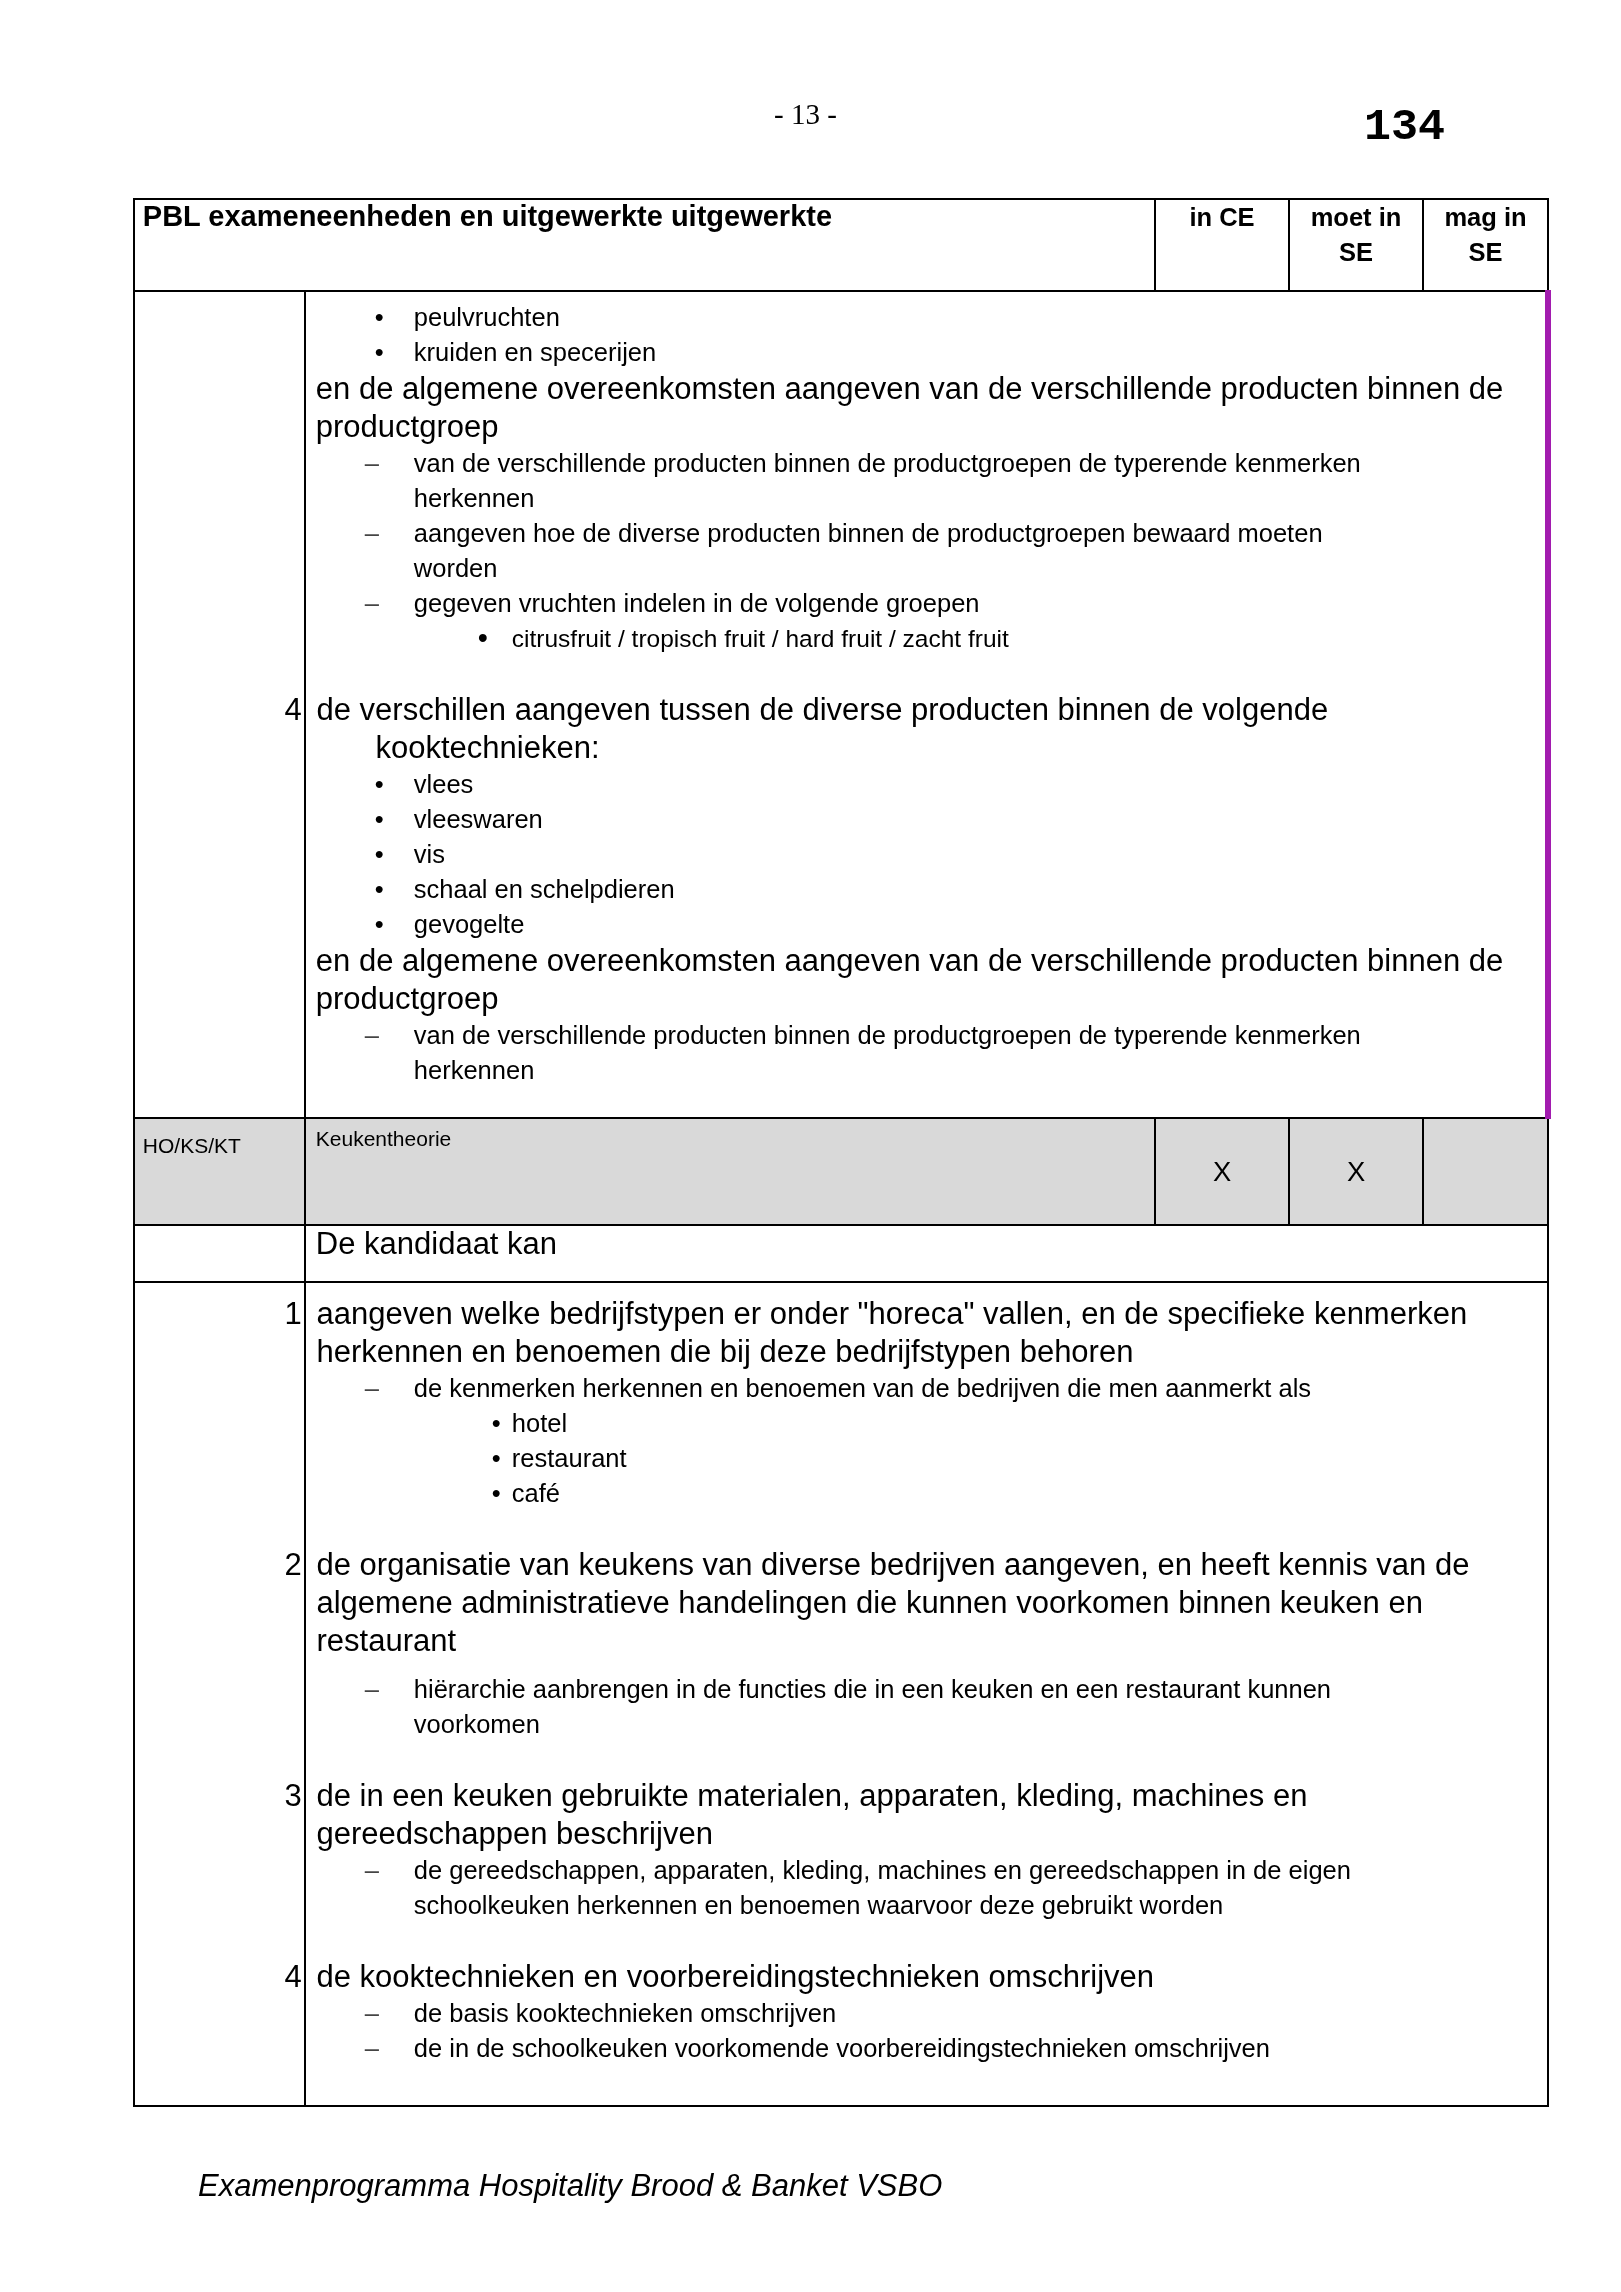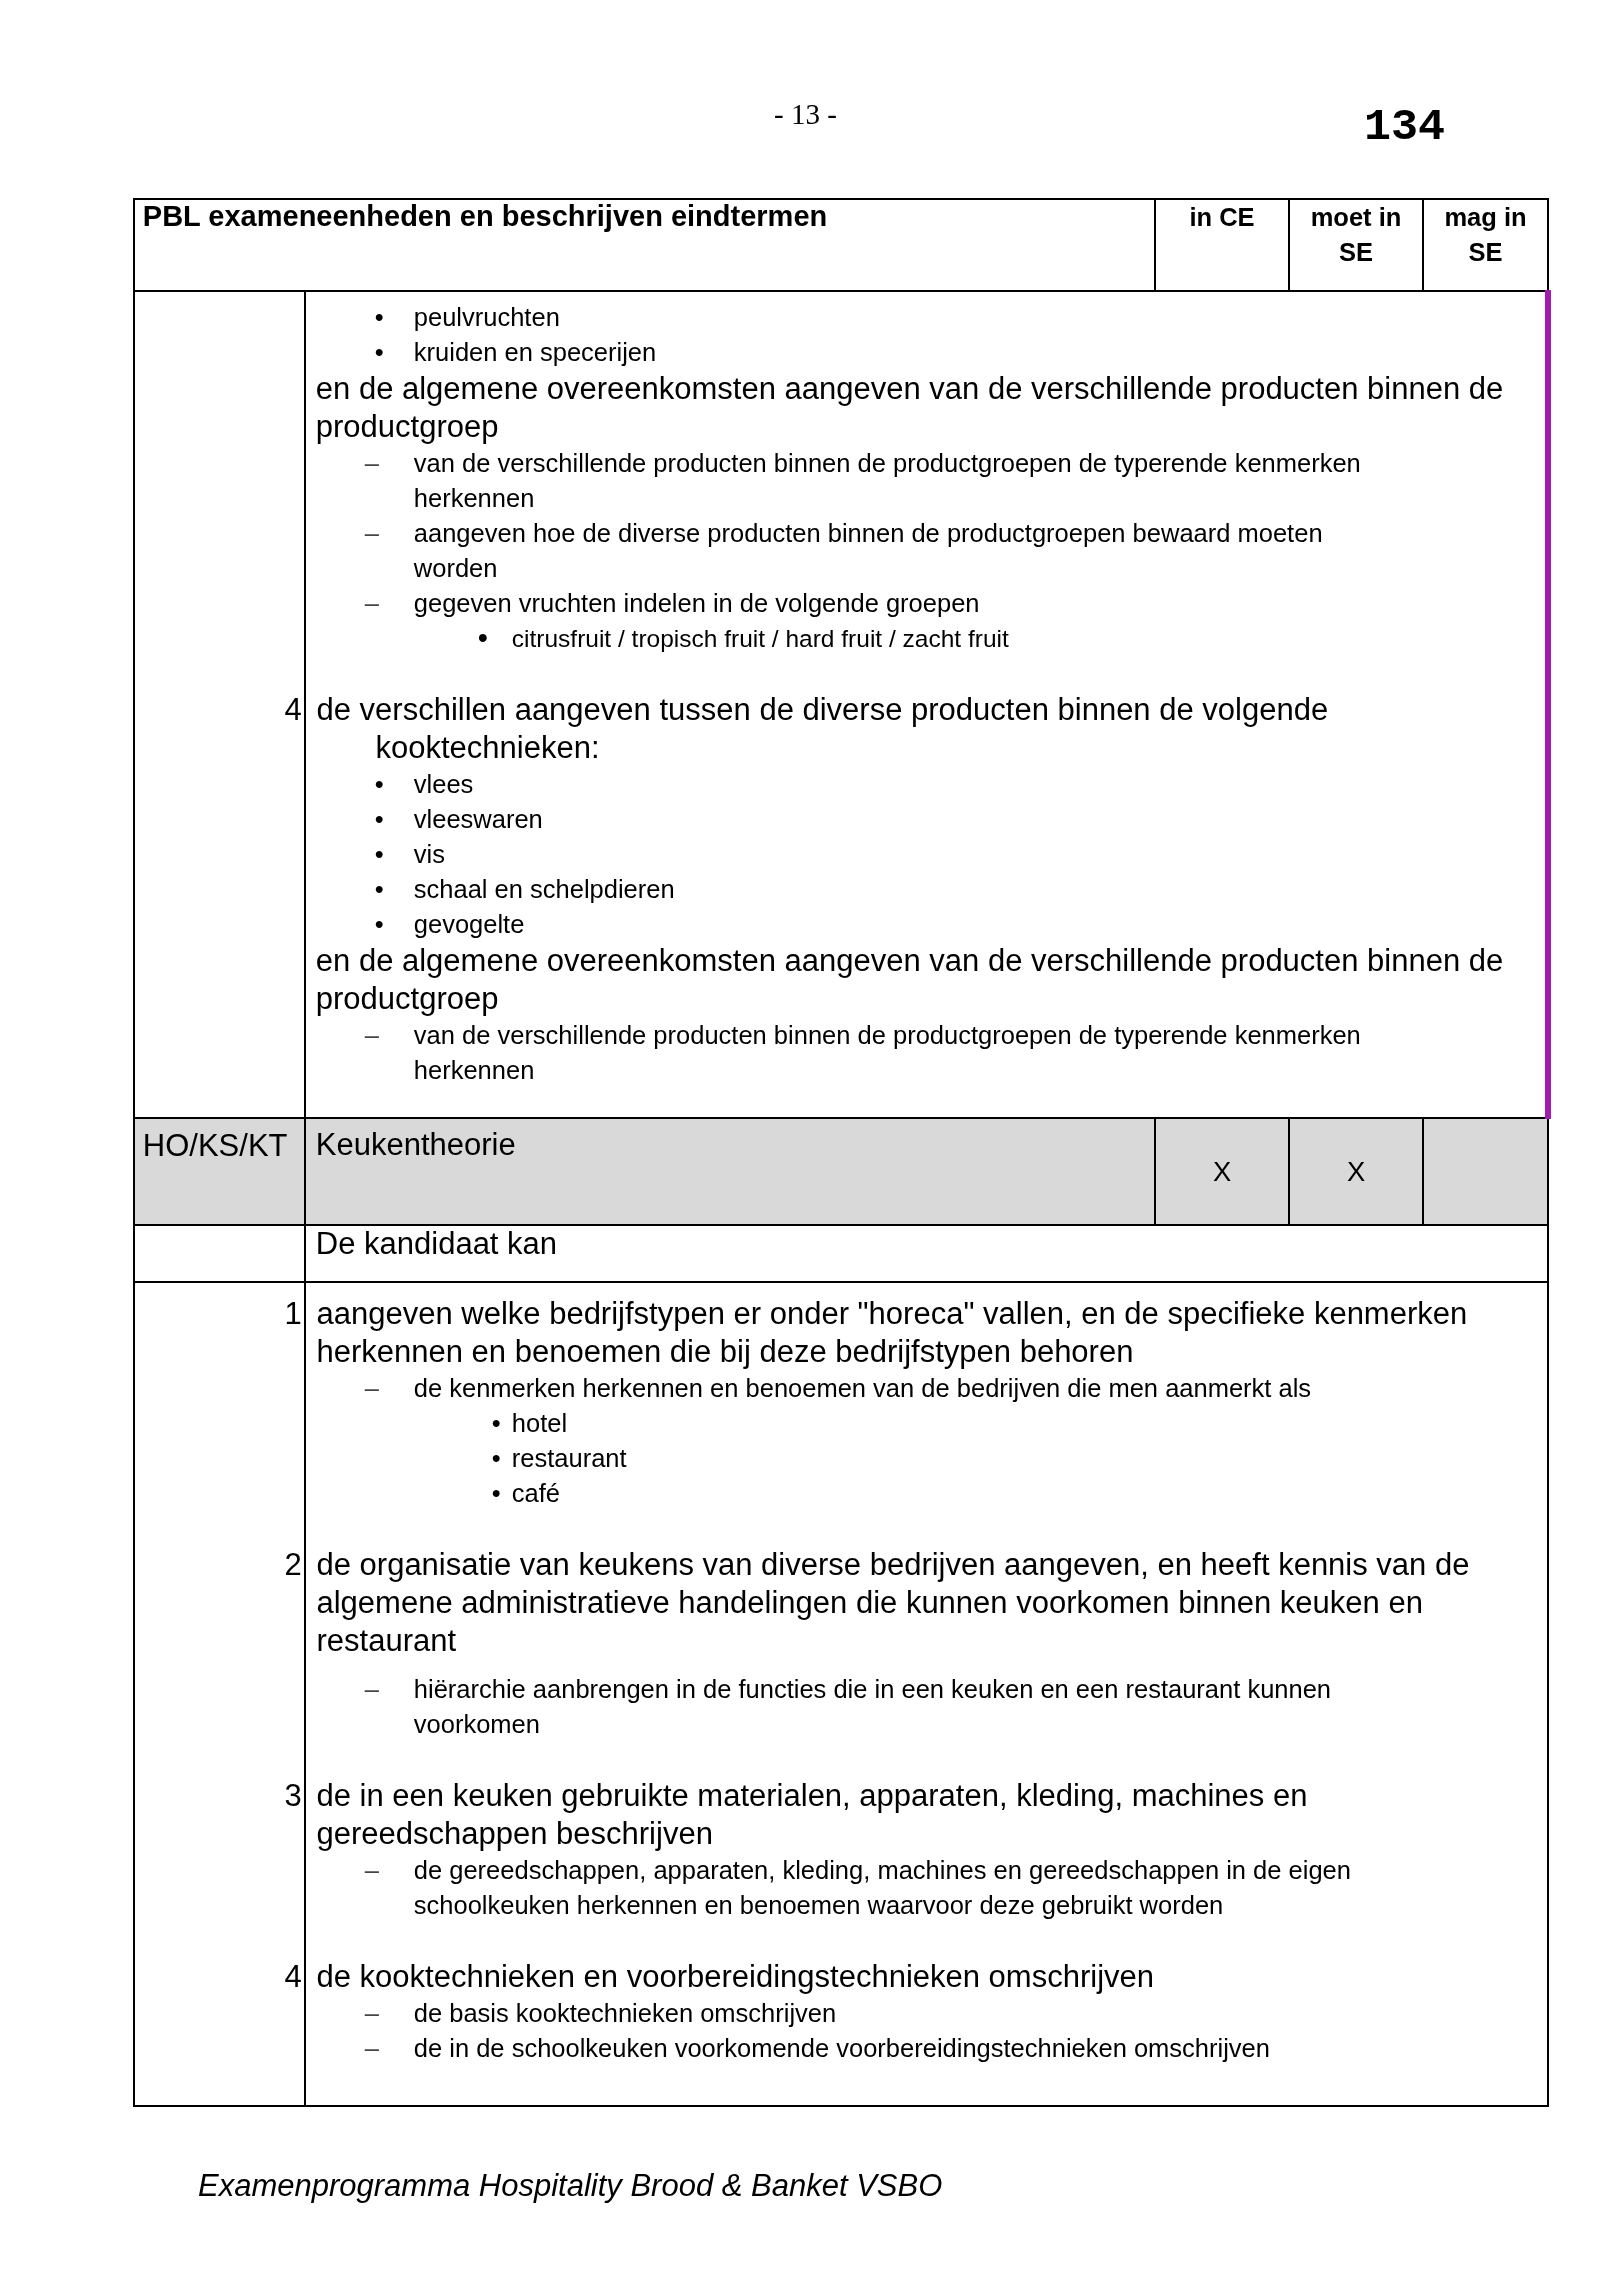--- a/index.html
+++ b/index.html
@@ -18,21 +18,21 @@
   .sm { font-size:25.5px; line-height:35px; }
   .bul { padding-left:59px; position:relative; padding-left:98px; }
   .bul::before { content:"•"; position:absolute; left:59px; }
   .dash { position:relative; padding-left:98px; }
   .dash::before { content:"–"; position:absolute; left:49px; color:#444; }
   .sub { padding-left:196px; position:relative; }
   .sub::before { content:"•"; position:absolute; left:176px; }
   .sub2 { padding-left:196px; position:relative; }
   .sub2::before { content:"•"; position:absolute; left:162px; font-size:29px; }
   .indent { padding-left:59px; }
-  .gray td { background:#d9d9d9; font-size:31px; }
+  .gray td { background:#d9d9d9; font-size:21px; }
   .gray .code { padding:7.8px 7.8px; line-height:37px; }
   .gray .subj { padding:7.8px 9.8px; }
   .gray .mark { text-align:center; vertical-align:middle; font-size:27.4px; }
   .gray td { height:90px; }
   .intro td { font-size:31px; height:55px; vertical-align:middle; }
   .intro .txt { padding-left:9.8px; }
   .gap { height:35px; }
   .footer { position:absolute; top:2168px; left:198px; font-size:31px; font-style:italic; }
   .block { display:flex; }
 </style>
@@ -45,21 +45,21 @@
 <table class="main">
   <colgroup>
       <col class="c1">
       <col class="c2">
       <col class="c3">
       <col class="c4">
       <col class="c5">
     </colgroup>
   <tbody>
       <tr class="hdr">
-    <td colspan="2" class="title">PBL exameneenheden en beschrijven eindtermen</td>
+    <td colspan="2" class="title">PBL exameneenheden en uitgewerkte uitgewerkte</td>
     <td class="small">in CE</td>
     <td class="small"><span>moet in</span><br><span>SE</span></td>
     <td class="small"><span>mag in</span><br><span>SE</span></td>
   </tr>
 
   <tr>
     <td class="num"></td>
     <td colspan="4" style="border-right:6px solid #a21caf;">
       <div class="content" style="padding-right:137px; padding-bottom:29px;">
         <div class="sm bul">peulvruchten</div>

